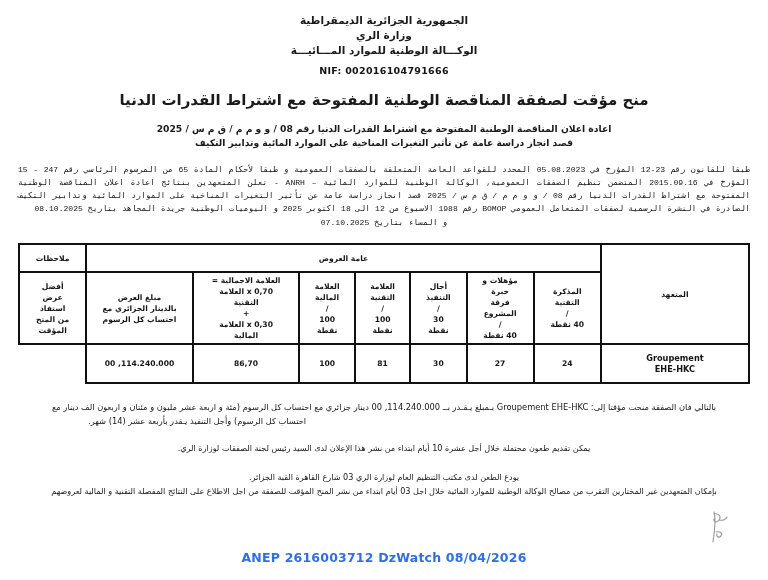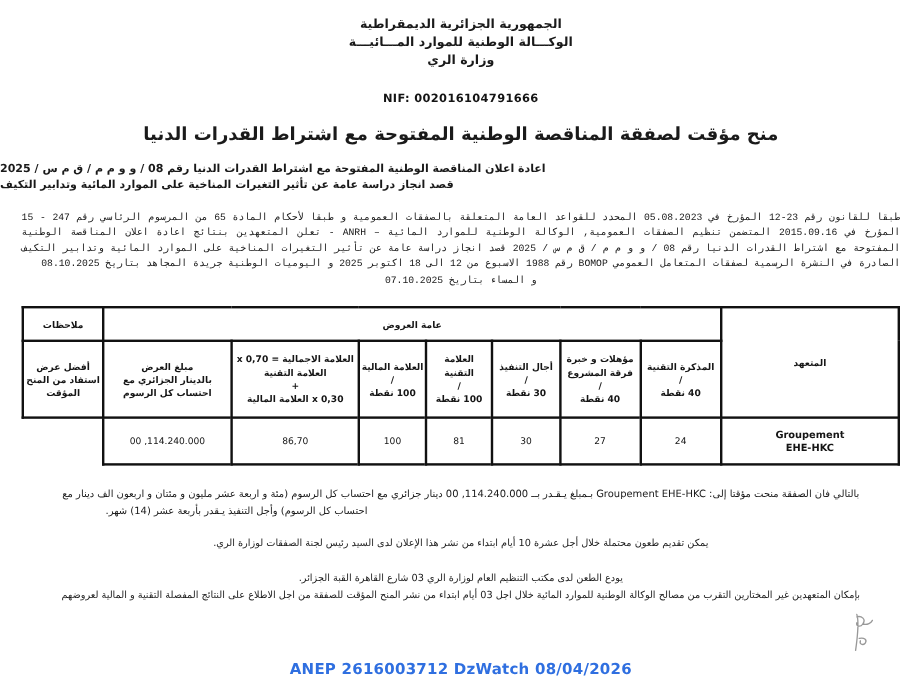--- a/index.html
+++ b/index.html
@@ -33,34 +33,34 @@
   .header .ln {
     font-size: 10.5px;
     font-weight: 600;
     color: #1a1a1a;
     letter-spacing: 0.2px;
   }
   .header .nif {
     font-size: 9.5px;
     font-weight: 700;
     direction: ltr;
-    margin-top: 18px;
+    margin-top: 6px;
     letter-spacing: 0.3px;
   }
 
   
   .title-main {
     text-align: center;
     font-size: 15px;
     font-weight: 700;
     margin-top: 14px;
     color: #1a1a1a;
   }
   .title-sub {
-    text-align: left;
+    text-align: center;
     font-size: 9.2px;
     font-weight: 700;
     margin-top: 13px;
     line-height: 1.55;
     color: #1a1a1a;
   }
 
   
   .body-par {
     margin: 12px 18px 0 18px;
@@ -91,21 +91,21 @@
     border-collapse: collapse;
     table-layout: fixed;
     direction: rtl;
   }
   table.eval th, table.eval td {
     border: 1.4px solid #111;
     text-align: center;
     vertical-align: middle;
     font-size: 7.6px;
     color: #151515;
-    padding: 2px 1px;
+    padding: 2px 13px;
     line-height: 1.45;
   }
   table.eval th.outer,
   table.eval td.outer {
     border-width: 2px;
   }
   .th-group {
     font-size: 8.3px;
     font-weight: 600;
     height: 22px;
@@ -119,21 +119,21 @@
     font-weight: 600;
   }
   .th-col {
     height: 58px;
     font-weight: 600;
   }
   .th-col .slash { display:block; }
   .data-row td {
     height: 33px;
     font-size: 8.2px;
-    font-weight: 400;
+    font-weight: 700;
   }
   .data-row td.bidder {
     font-size: 8.2px;
     font-weight: 700;
     line-height: 1.35;
     direction: ltr;
   }
   .formula-line { display: block; }
 
   
@@ -186,22 +186,22 @@
     letter-spacing: 0.2px;
   }
 </style>
 </head>
 <body>
 
 <div class="page">
 
   <div class="header">
     <div class="ln">الجمهورية الجزائرية الديمقراطية</div>
+    <div class="ln">وزارة الري</div>
     <div class="ln">الوكـــالة الوطنية للموارد المـــائيـــة</div>
-    <div class="ln">وزارة الري</div>
     <div class="nif">NIF: 002016104791666</div>
   </div>
 
   <div class="title-main">منح مؤقت لصفقة المناقصة الوطنية المفتوحة مع اشتراط القدرات الدنيا</div>
   <div class="title-sub">
     <div>اعادة اعلان المناقصة الوطنية المفتوحة مع اشتراط القدرات الدنيا رقم 08 / و و م م / ق م س / 2025</div>
     <div>قصد انجاز دراسة عامة عن تأثير التغيرات المناخية على الموارد المائية وتدابير التكيف</div>
   </div>
 
   <div class="body-par">

